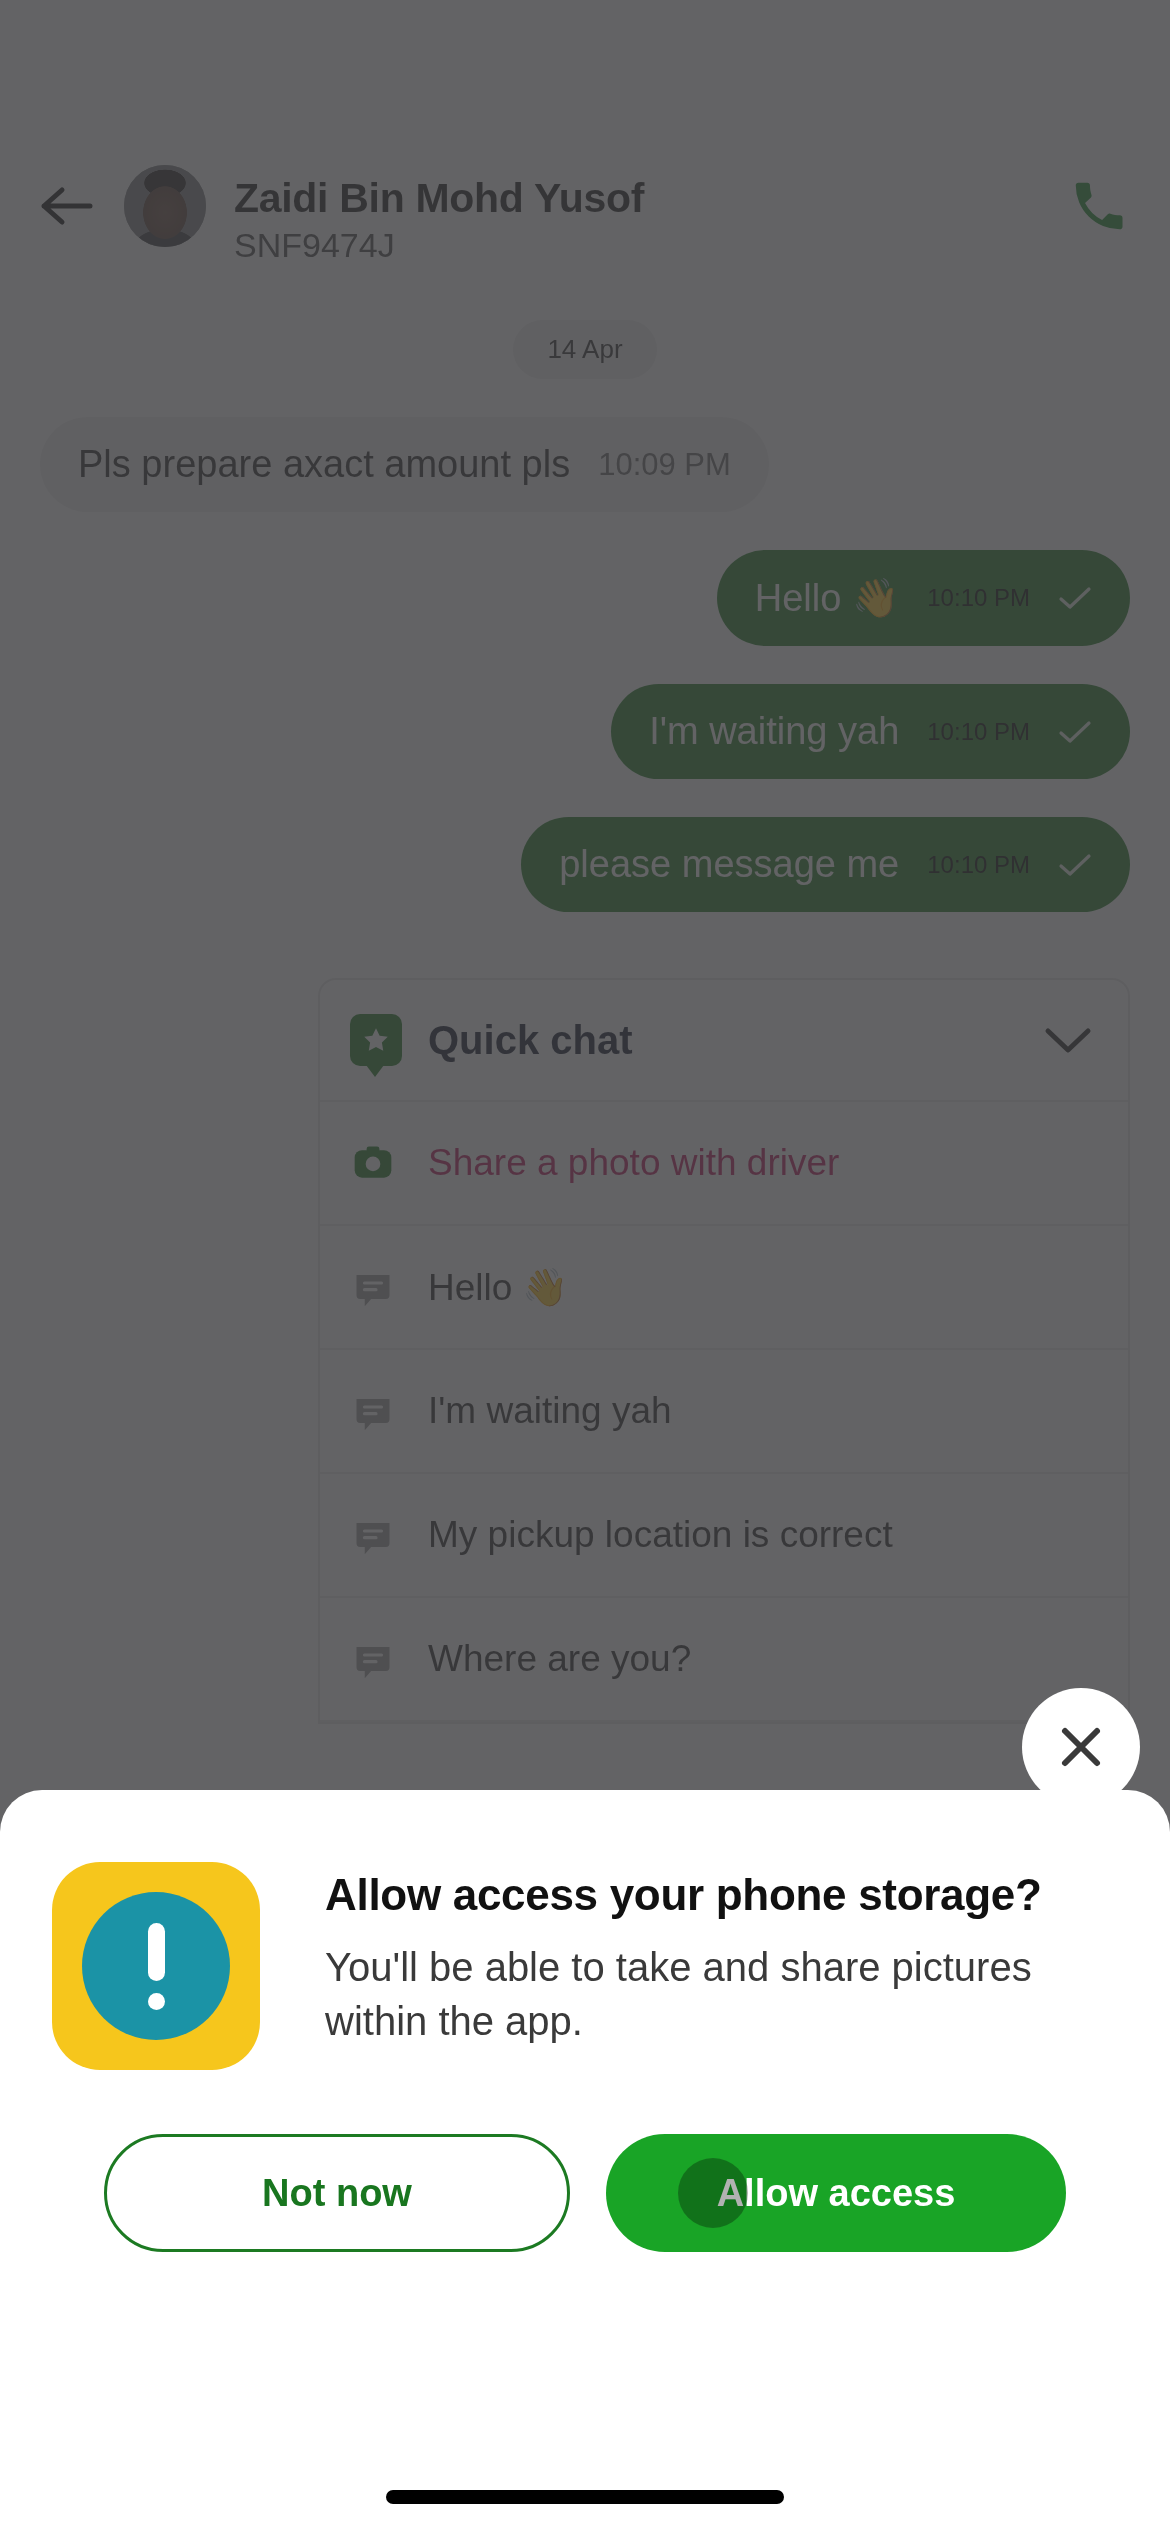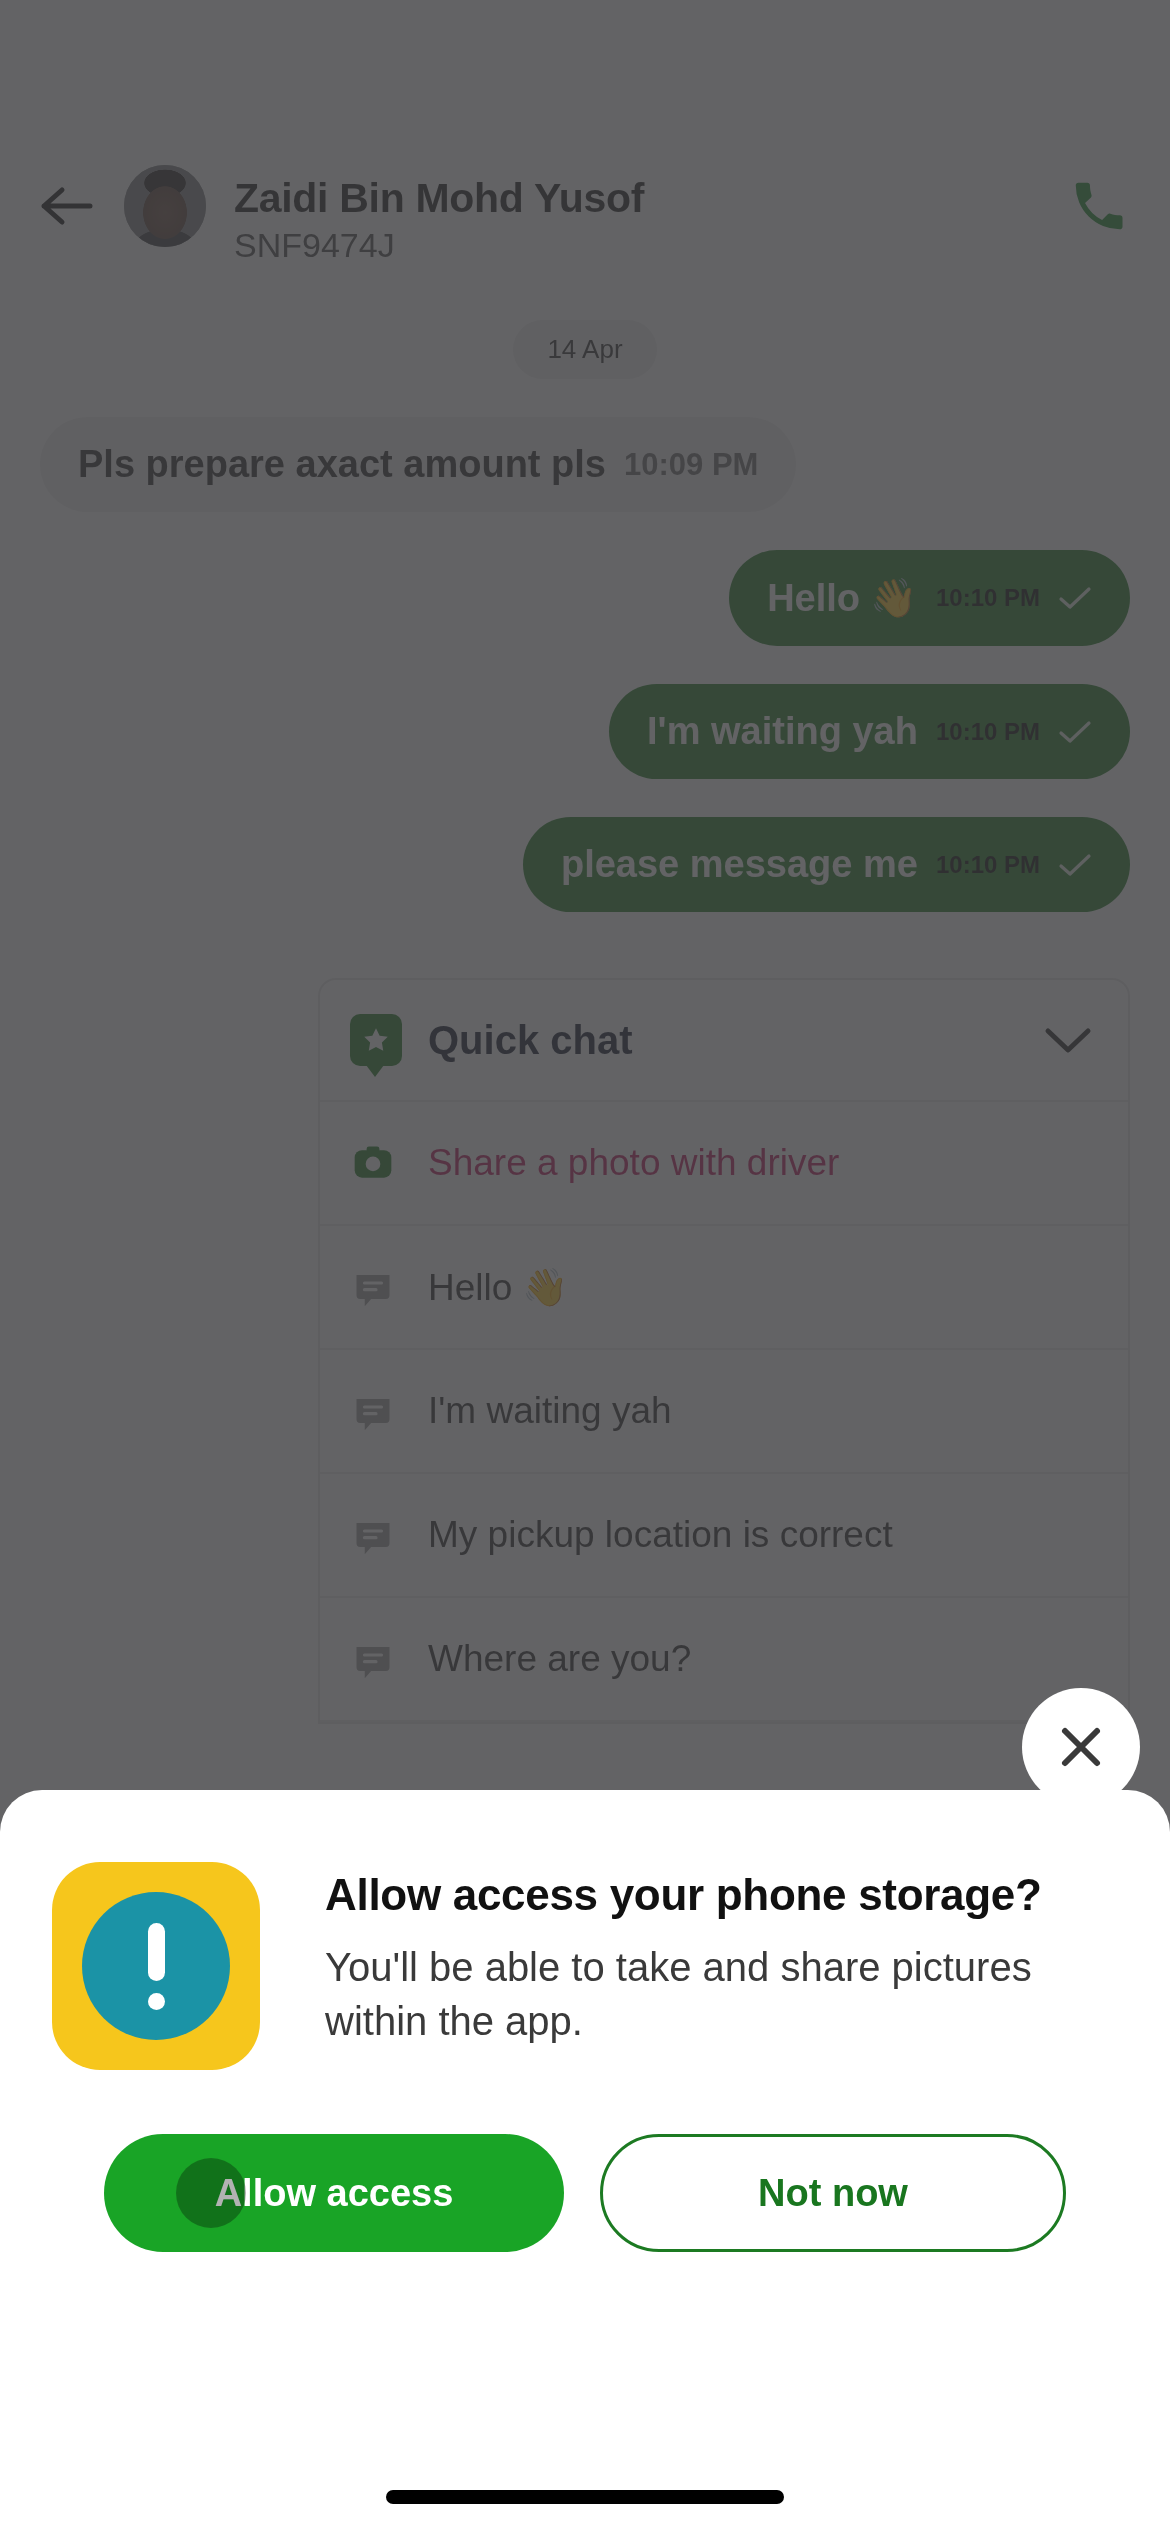--- a/index.html
+++ b/index.html
@@ -103,25 +103,24 @@
     padding: 14px 34px;
     border-radius: 40px;
     background: rgba(235,235,235,0.85);
     font-size: 26px;
     color: #303030;
   }
   .msg-row { display:flex; padding: 0 40px; margin-top: 38px; }
   .msg-row.in { justify-content: flex-start; }
   .msg-row.out { justify-content: flex-end; }
   .bubble {
-    display:flex; align-items:center; gap: 18px;
+    display:flex; align-items:center; gap: 28px;
     padding: 26px 38px;
     border-radius: 56px;
     max-width: 80%;
-    font-weight: bold;
   }
   .bubble.in { background: rgba(238,238,238,0.9); }
   .bubble.in .text { font-size: 38px; color:#2a2a2a; }
   .bubble.in .time { font-size: 31px; color:#6a6a6a; }
   .bubble.out { background: #1f7a22; }
   .bubble.out .text { font-size: 38px; color:#ffffff; }
   .bubble.out .time { font-size: 24px; color:#000000; }
   .tick { width: 34px; height: 26px; flex: 0 0 auto; }
 
   
@@ -416,24 +415,24 @@
           <div class="alert-dot"></div>
         </div>
       </div>
       <div class="sheet-text">
         <div class="sheet-title">Allow access your phone storage?</div>
         <div class="sheet-desc">You'll be able to take and share pictures within the app.</div>
       </div>
     </div>
 
     <div class="sheet-actions">
+      <div class="btn btn-outline">
+        <span>Not now</span>
+      </div>
       <div class="btn btn-solid">
         <span class="tap-dot"></span>
         <span>Allow access</span>
       </div>
-      <div class="btn btn-outline">
-        <span>Not now</span>
-      </div>
     </div>
   </div>
 
   <div class="home-indicator"></div>
 </div>
 
 </body></html>

